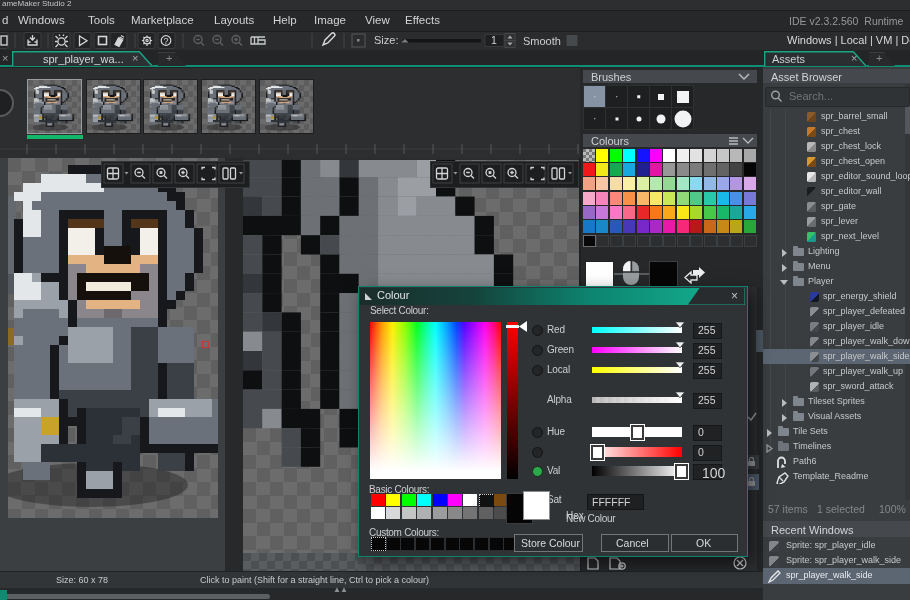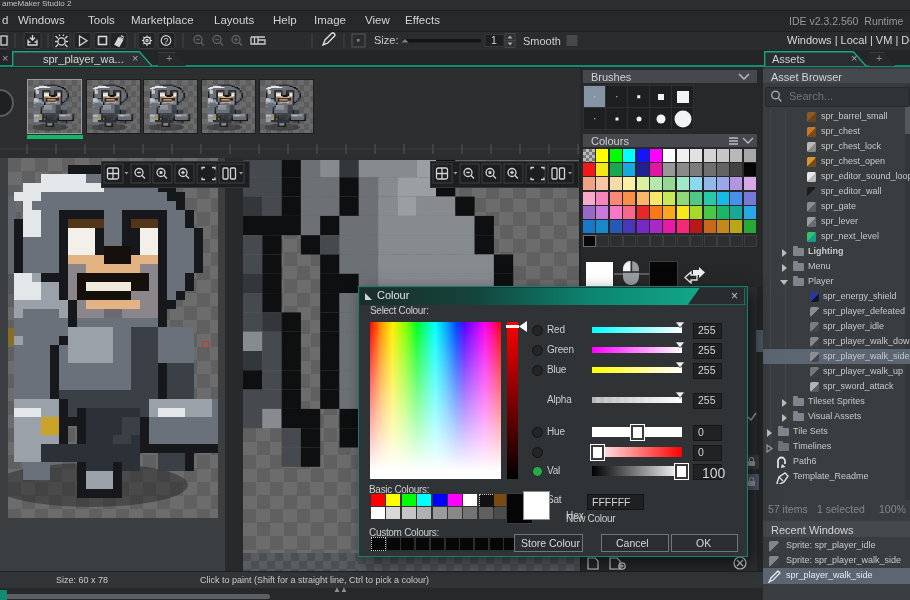--- a/index.html
+++ b/index.html
@@ -1081,21 +1081,21 @@
 <div class="abs" style="left:807px;top:187px;width:9px;height:10px;background:linear-gradient(135deg,#1a1c1e 50%,#3a3d40 50%);border-radius:1.5px;"></div>
 <div class="treetxt" style="left:821px;top:186px;">spr_editor_wall</div>
 <div class="abs" style="left:807px;top:202px;width:9px;height:10px;background:linear-gradient(135deg,#8a8d90 50%,#5a5d60 50%);border-radius:1.5px;"></div>
 <div class="treetxt" style="left:821px;top:201px;">spr_gate</div>
 <div class="abs" style="left:807px;top:217px;width:9px;height:10px;background:linear-gradient(135deg,#9a9da0 50%,#6a6d70 50%);border-radius:1.5px;"></div>
 <div class="treetxt" style="left:821px;top:216px;">spr_lever</div>
 <div class="abs" style="left:807px;top:232px;width:9px;height:10px;background:linear-gradient(135deg,#35c06a 50%,#1a9a8a 50%);border-radius:1.5px;"></div>
 <div class="treetxt" style="left:821px;top:231px;">spr_next_level</div>
 <div class="tri-r" style="left:782px;top:249px;"></div>
 <div class="folder" style="left:793px;top:248px;"></div>
-<div class="treetxt" style="left:808px;top:246px;font-weight:bold;">Lighting</div>
+<div class="treetxt" style="left:808px;top:246px;">Lighting</div>
 <div class="tri-r" style="left:782px;top:264px;"></div>
 <div class="folder" style="left:793px;top:263px;"></div>
 <div class="treetxt" style="left:808px;top:261px;">Menu</div>
 <div class="tri-dn" style="left:780px;top:280px;"></div>
 <div class="folder" style="left:793px;top:278px;"></div>
 <div class="treetxt" style="left:808px;top:276px;">Player</div>
 <div class="abs" style="left:810px;top:292px;width:9px;height:10px;background:linear-gradient(135deg,#2838a0 55%,#101828 55%);border-radius:2px;"></div>
 <div class="treetxt" style="left:823px;top:291px;">spr_energy_shield</div>
 <div class="abs" style="left:810px;top:307px;width:9px;height:10px;background:linear-gradient(135deg,#8a8d92 55%,#3a3d42 55%);border-radius:2px;"></div>
 <div class="treetxt" style="left:823px;top:306px;">spr_player_defeated</div>
@@ -1180,21 +1180,21 @@
 <div class="txt" style="left:698px;top:324px;font-size:10.5px;color:#d2d3d5;">255</div>
 <div class="abs" style="left:532px;top:345px;width:9px;height:9px;border-radius:50%;background:#232527;border:1.5px solid #131415;"></div>
 <div class="txt" style="left:547px;top:344px;font-size:10px;letter-spacing:-0.2px;color:#cbcdce;">Green</div>
 <div class="abs" style="left:592px;top:347px;width:90px;height:6px;background:linear-gradient(to right,#ff00ff,#ffffff);"></div>
 <svg class="abs" style="left:674px;top:341px" width="12" height="8">
     <path d="M1.5 1h9l-4.5 6z" fill="#f0f1f2" stroke="#333" stroke-width="0.6"></path>
   </svg>
 <div class="abs" style="left:693px;top:343px;width:27px;height:14px;background:#202224;border:1px solid #161718;"></div>
 <div class="txt" style="left:698px;top:344px;font-size:10.5px;color:#d2d3d5;">255</div>
 <div class="abs" style="left:532px;top:365px;width:9px;height:9px;border-radius:50%;background:#232527;border:1.5px solid #131415;"></div>
-<div class="txt" style="left:547px;top:364px;font-size:10px;letter-spacing:-0.2px;color:#cbcdce;">Blue</div>
+<div class="txt" style="left:547px;top:364px;font-size:10px;letter-spacing:-0.2px;color:#cbcdce;">Local</div>
 <div class="abs" style="left:592px;top:367px;width:90px;height:6px;background:linear-gradient(to right,#ffff00,#ffffff);"></div>
 <svg class="abs" style="left:674px;top:361px" width="12" height="8">
     <path d="M1.5 1h9l-4.5 6z" fill="#f0f1f2" stroke="#333" stroke-width="0.6"></path>
   </svg>
 <div class="abs" style="left:693px;top:363px;width:27px;height:14px;background:#202224;border:1px solid #161718;"></div>
 <div class="txt" style="left:698px;top:364px;font-size:10.5px;color:#d2d3d5;">255</div>
 <div class="txt" style="left:547px;top:394px;font-size:10px;letter-spacing:-0.2px;color:#cbcdce;">Alpha</div>
 <div class="abs" style="left:592px;top:397px;width:90px;height:6px;background:linear-gradient(to right,rgba(190,190,190,0.9),rgba(255,255,255,1)),repeating-linear-gradient(90deg,#777 0 4px,#d8d8d8 4px 8px);"></div>
 <svg class="abs" style="left:674px;top:391px" width="12" height="8">
     <path d="M1.5 1h9l-4.5 6z" fill="#f0f1f2" stroke="#333" stroke-width="0.6"></path>

